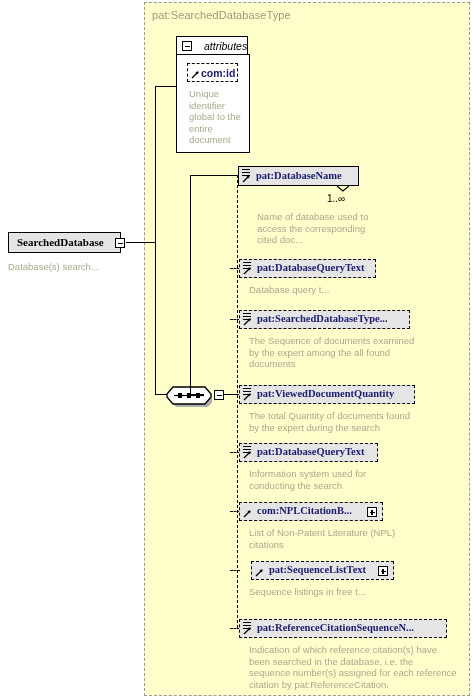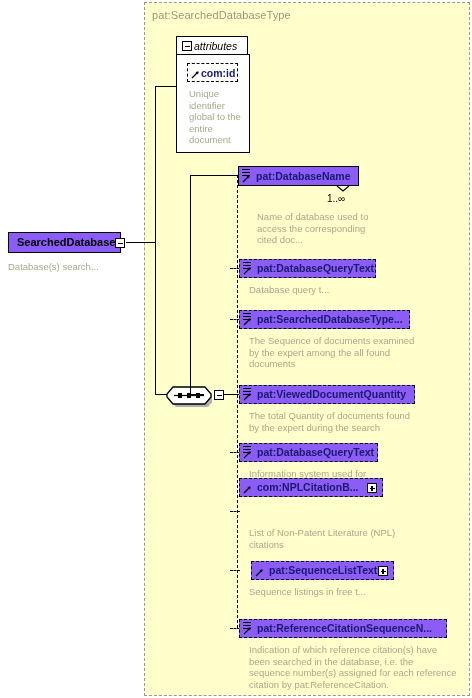--- a/index.html
+++ b/index.html
@@ -18,25 +18,26 @@
     box-sizing:border-box;
   }
   #type-title{
     position:absolute;left:152px;top:9px;
     font-size:11px;color:#9a9a7a;letter-spacing:.1px;
     white-space:nowrap;
   }
 
   
   .node{
-    position:absolute;box-sizing:border-box;background:#8b5cf6;
+    position:absolute;box-sizing:border-box;background:#e5e5e5;
     border:1.3px solid #000000;
     display:flex;align-items:center;
     font-size:10.5px;font-weight:bold;color:#1a1a6e;
     white-space:nowrap;
+    font-family:Liberation Serif, serif;
   }
   .node.optional{border:1.3px dashed #000000;}
   .node .shadow{
     position:absolute;left:4px;top:100%;width:100%;height:4px;
     background:#b0b0b0;z-index:-1;
   }
   .node .shadow-r{
     position:absolute;left:100%;top:4px;width:4px;height:100%;
     background:#b0b0b0;z-index:-1;
   }
@@ -86,21 +87,21 @@
   #attributes-box{
     position:absolute;left:176px;top:54px;width:74px;height:99px;
     background:#ffffff;border:1.1px solid #000;box-sizing:border-box;
   }
   #attributes-tab{
     position:absolute;left:176px;top:36px;width:72px;height:19px;
     background:#ffffff;border:1.1px solid #000;border-bottom:none;
     box-sizing:border-box;display:flex;align-items:center;
   }
   #attributes-tab .attr-label{
-    font-style:italic;font-size:10.5px;color:#000;padding-left:17px;
+    font-style:italic;font-size:10.5px;color:#000;padding-left:27px;
   }
 
   #attr-id-node{
     position:absolute;left:187px;top:63px;width:51px;height:19px;
     background:#fff;border:1.2px dashed #000;box-sizing:border-box;
     display:flex;align-items:center;
     font-size:10.5px;font-weight:bold;color:#1a1a6e;
   }
   #attr-id-node .lbl{padding-left:13px;}
   #attr-id-desc{
@@ -265,21 +266,21 @@
       </span>
     <svg class="glyph-arrow" viewBox="0 0 9 9">
       <path d="M1 8 L7 2" stroke="#000" stroke-width="1.2" fill="none"></path>
       <path d="M7.6 1.4 L4.4 2.0 L7.0 4.6 Z" fill="#000"></path>
     </svg>
     <span class="lbl">pat:DatabaseQueryText</span>
   </div>
   <div class="desc" style="left:249px;top:468px;width:160px;">Information system used for conducting the search</div>
 
   <div class="dl-h" style="left:230px;top:511px;width:10px;"></div>
-  <div class="node optional" style="left:239px;top:478px;width:144px;height:19px;">
+  <div class="node optional" style="left:239px;top:502px;width:144px;height:19px;">
     <span class="shadow" style="height:3px;"></span>
     <svg class="glyph-arrow" viewBox="0 0 9 9">
       <path d="M1 8 L7 2" stroke="#000" stroke-width="1.2" fill="none"></path>
       <path d="M7.6 1.4 L4.4 2.0 L7.0 4.6 Z" fill="#000"></path>
     </svg>
     <span class="lbl">com:NPLCitationB...</span>
     <span class="plusbox" style="right:5px;top:4px;position:absolute;"></span>
   </div>
   <div class="desc" style="left:249px;top:527px;width:160px;">List of Non-Patent Literature (NPL) citations</div>
 

